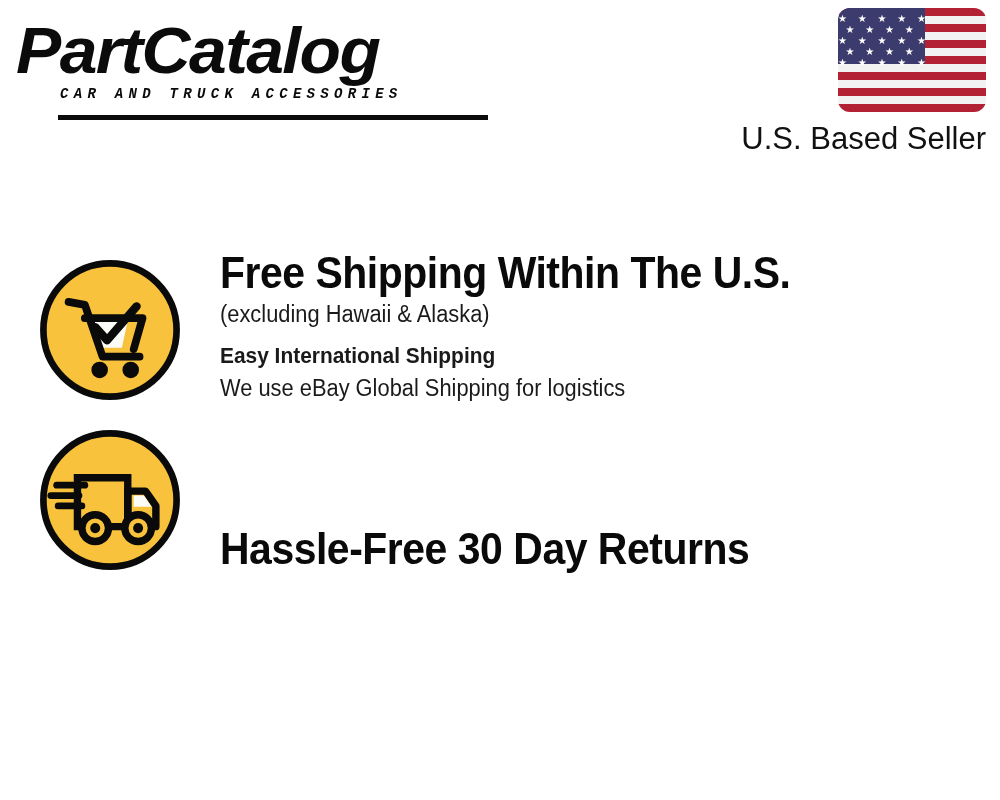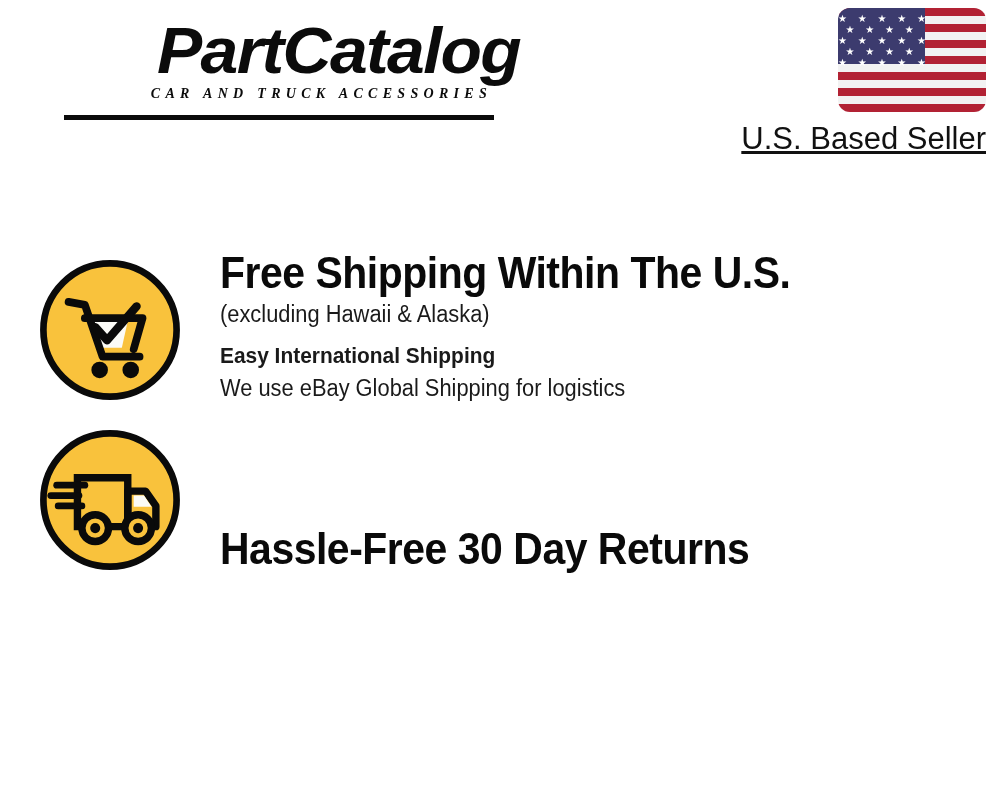--- a/index.html
+++ b/index.html
@@ -16,40 +16,39 @@
     position: relative;
     width: 1000px;
     height: 800px;
     background: #ffffff;
     overflow: hidden;
   }
 
   
   .brand-logo {
     position: absolute;
-    left: 22px;
+    left: 16px;
     top: 18px;
     width: 470px;
     height: 100px;
-    text-align: right;
   }
   .brand-wordmark {
     font-family: "Liberation Sans", sans-serif;
     font-weight: 700;
     font-style: italic;
     font-size: 64px;
     line-height: 66px;
     letter-spacing: -1.5px;
     color: #0b0b0b;
     transform: scaleX(1.06);
     transform-origin: left top;
     white-space: nowrap;
   }
   .brand-tagline {
-    font-family: Liberation Serif, serif;
+    font-family: Liberation Mono, monospace;
     font-weight: 700;
     font-style: italic;
     font-size: 14px;
     letter-spacing: 5.3px;
     color: #0b0b0b;
     white-space: nowrap;
     margin-top: 2px;
     margin-left: 44px;
   }
   .brand-underline {
@@ -104,21 +103,20 @@
     white-space: nowrap;
   }
   .seller-label {
     font-family: "Liberation Sans", sans-serif;
     font-size: 31px;
     font-weight: 400;
     color: #111111;
     line-height: 34px;
     margin-top: 6px;
     white-space: nowrap;
-    text-decoration: underline;
   }
 
   
   .features {
     position: absolute;
     left: 0;
     top: 232px;
     width: 1000px;
   }
   .feature-row {

